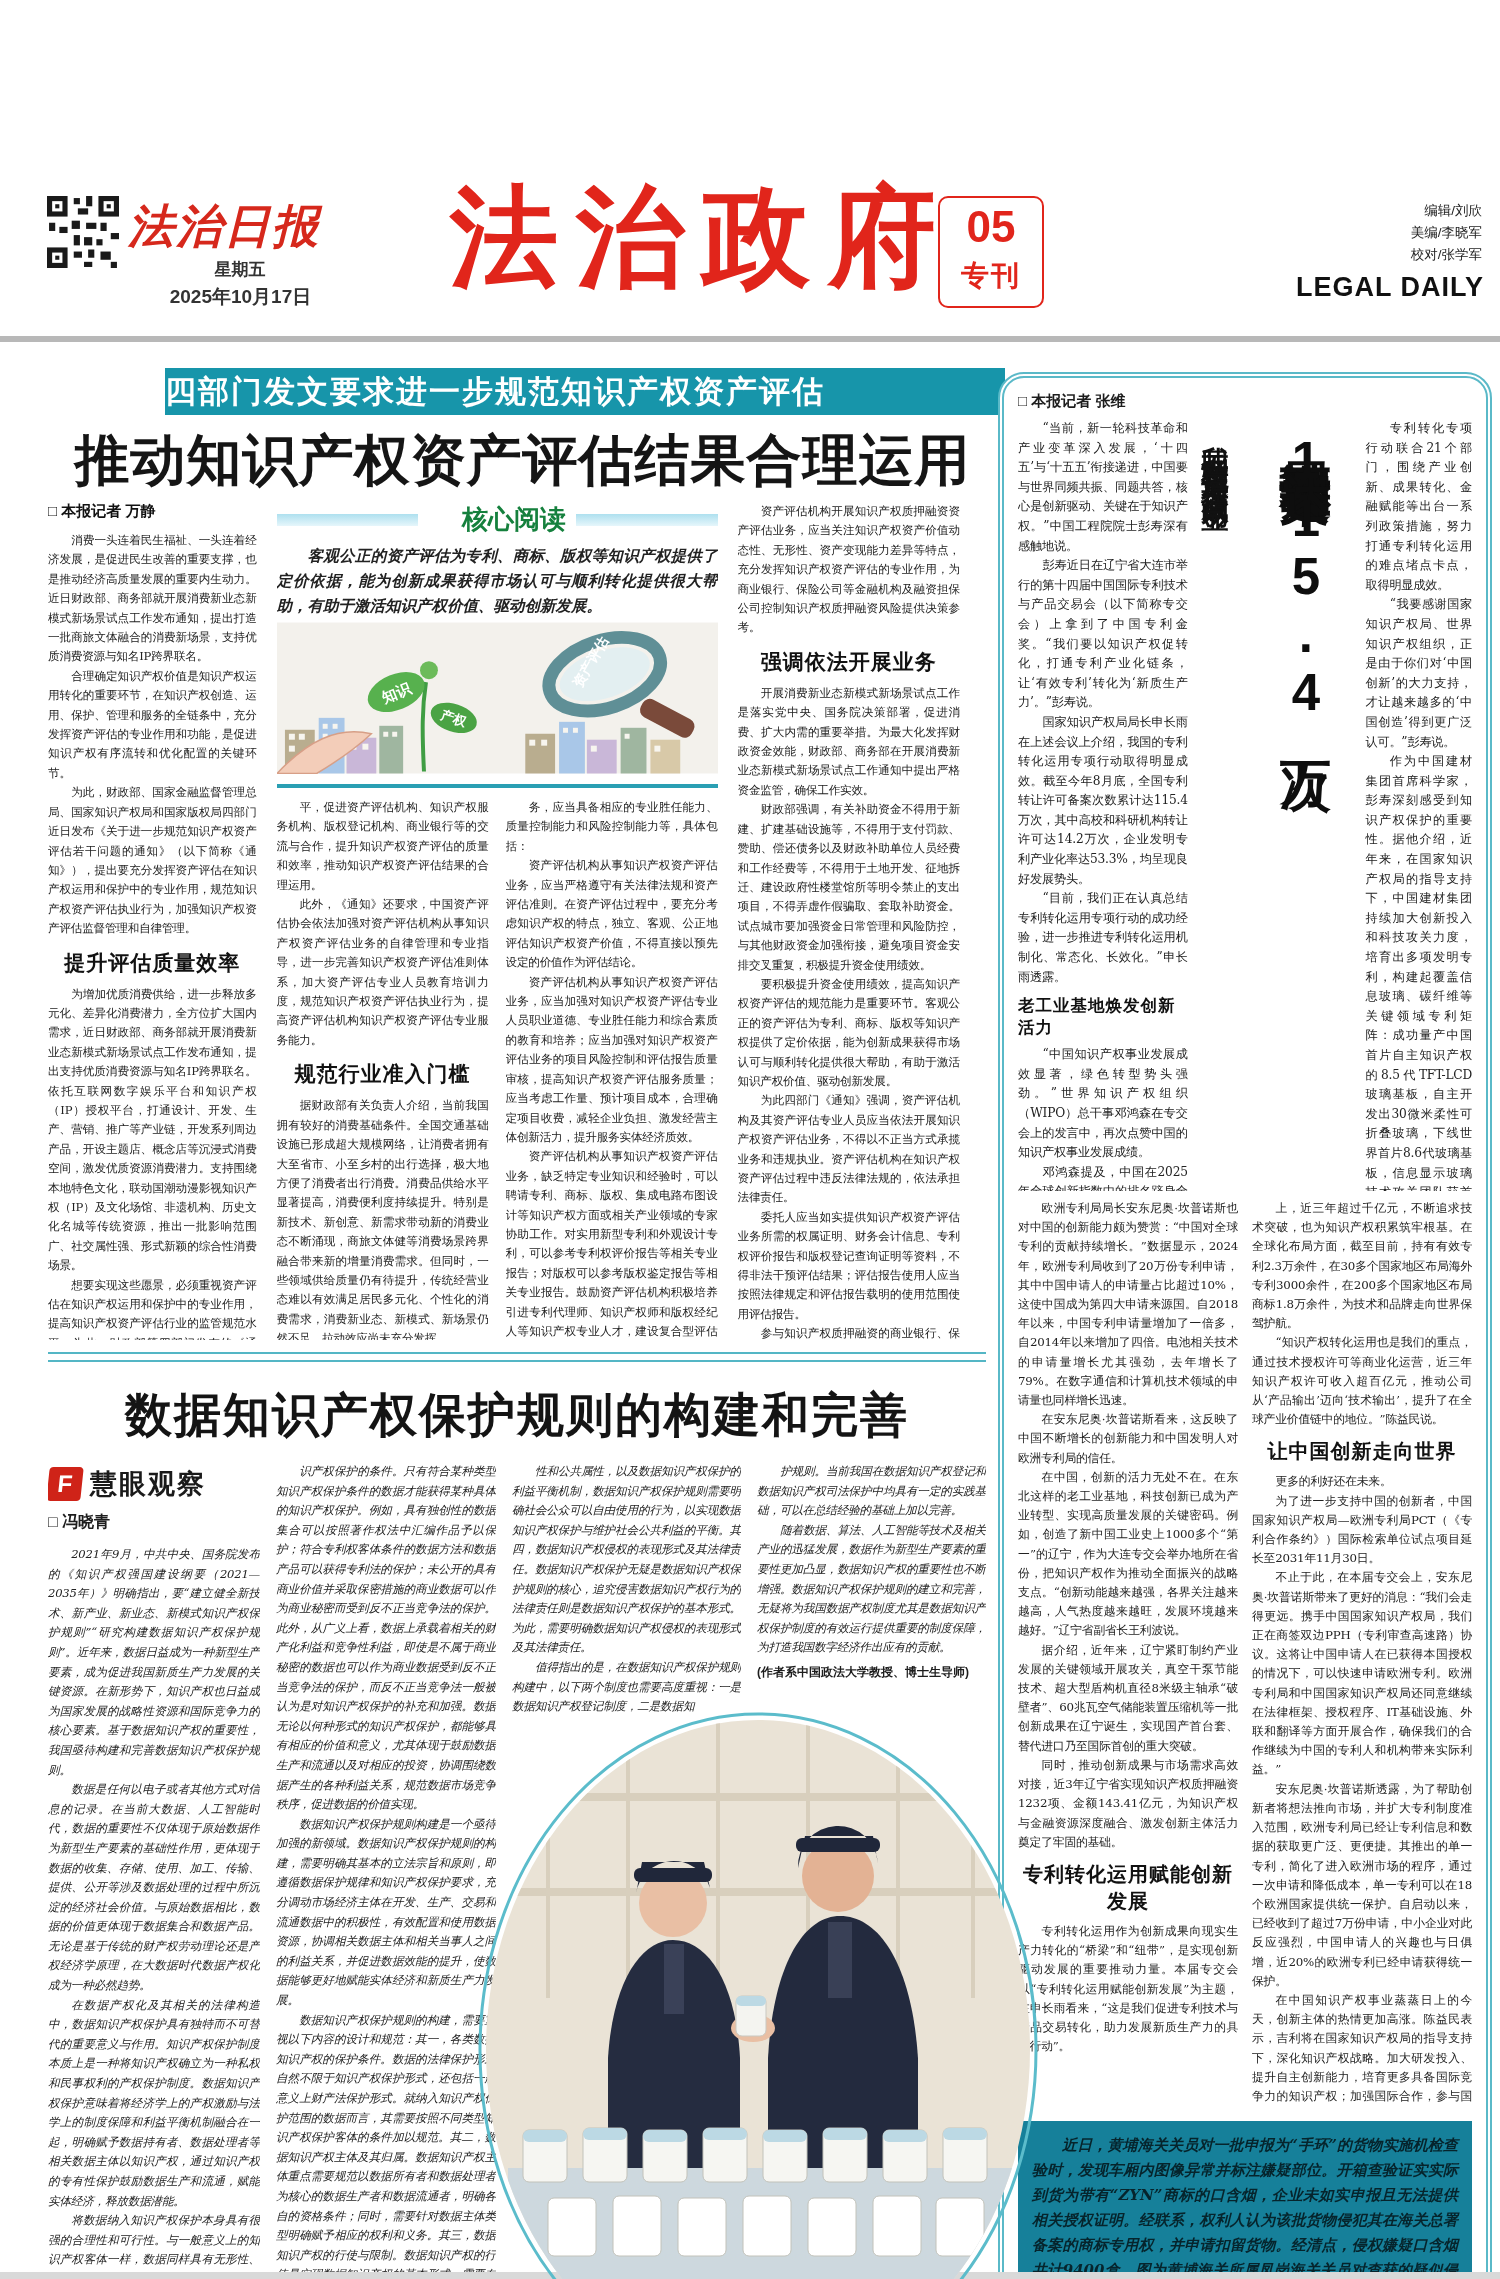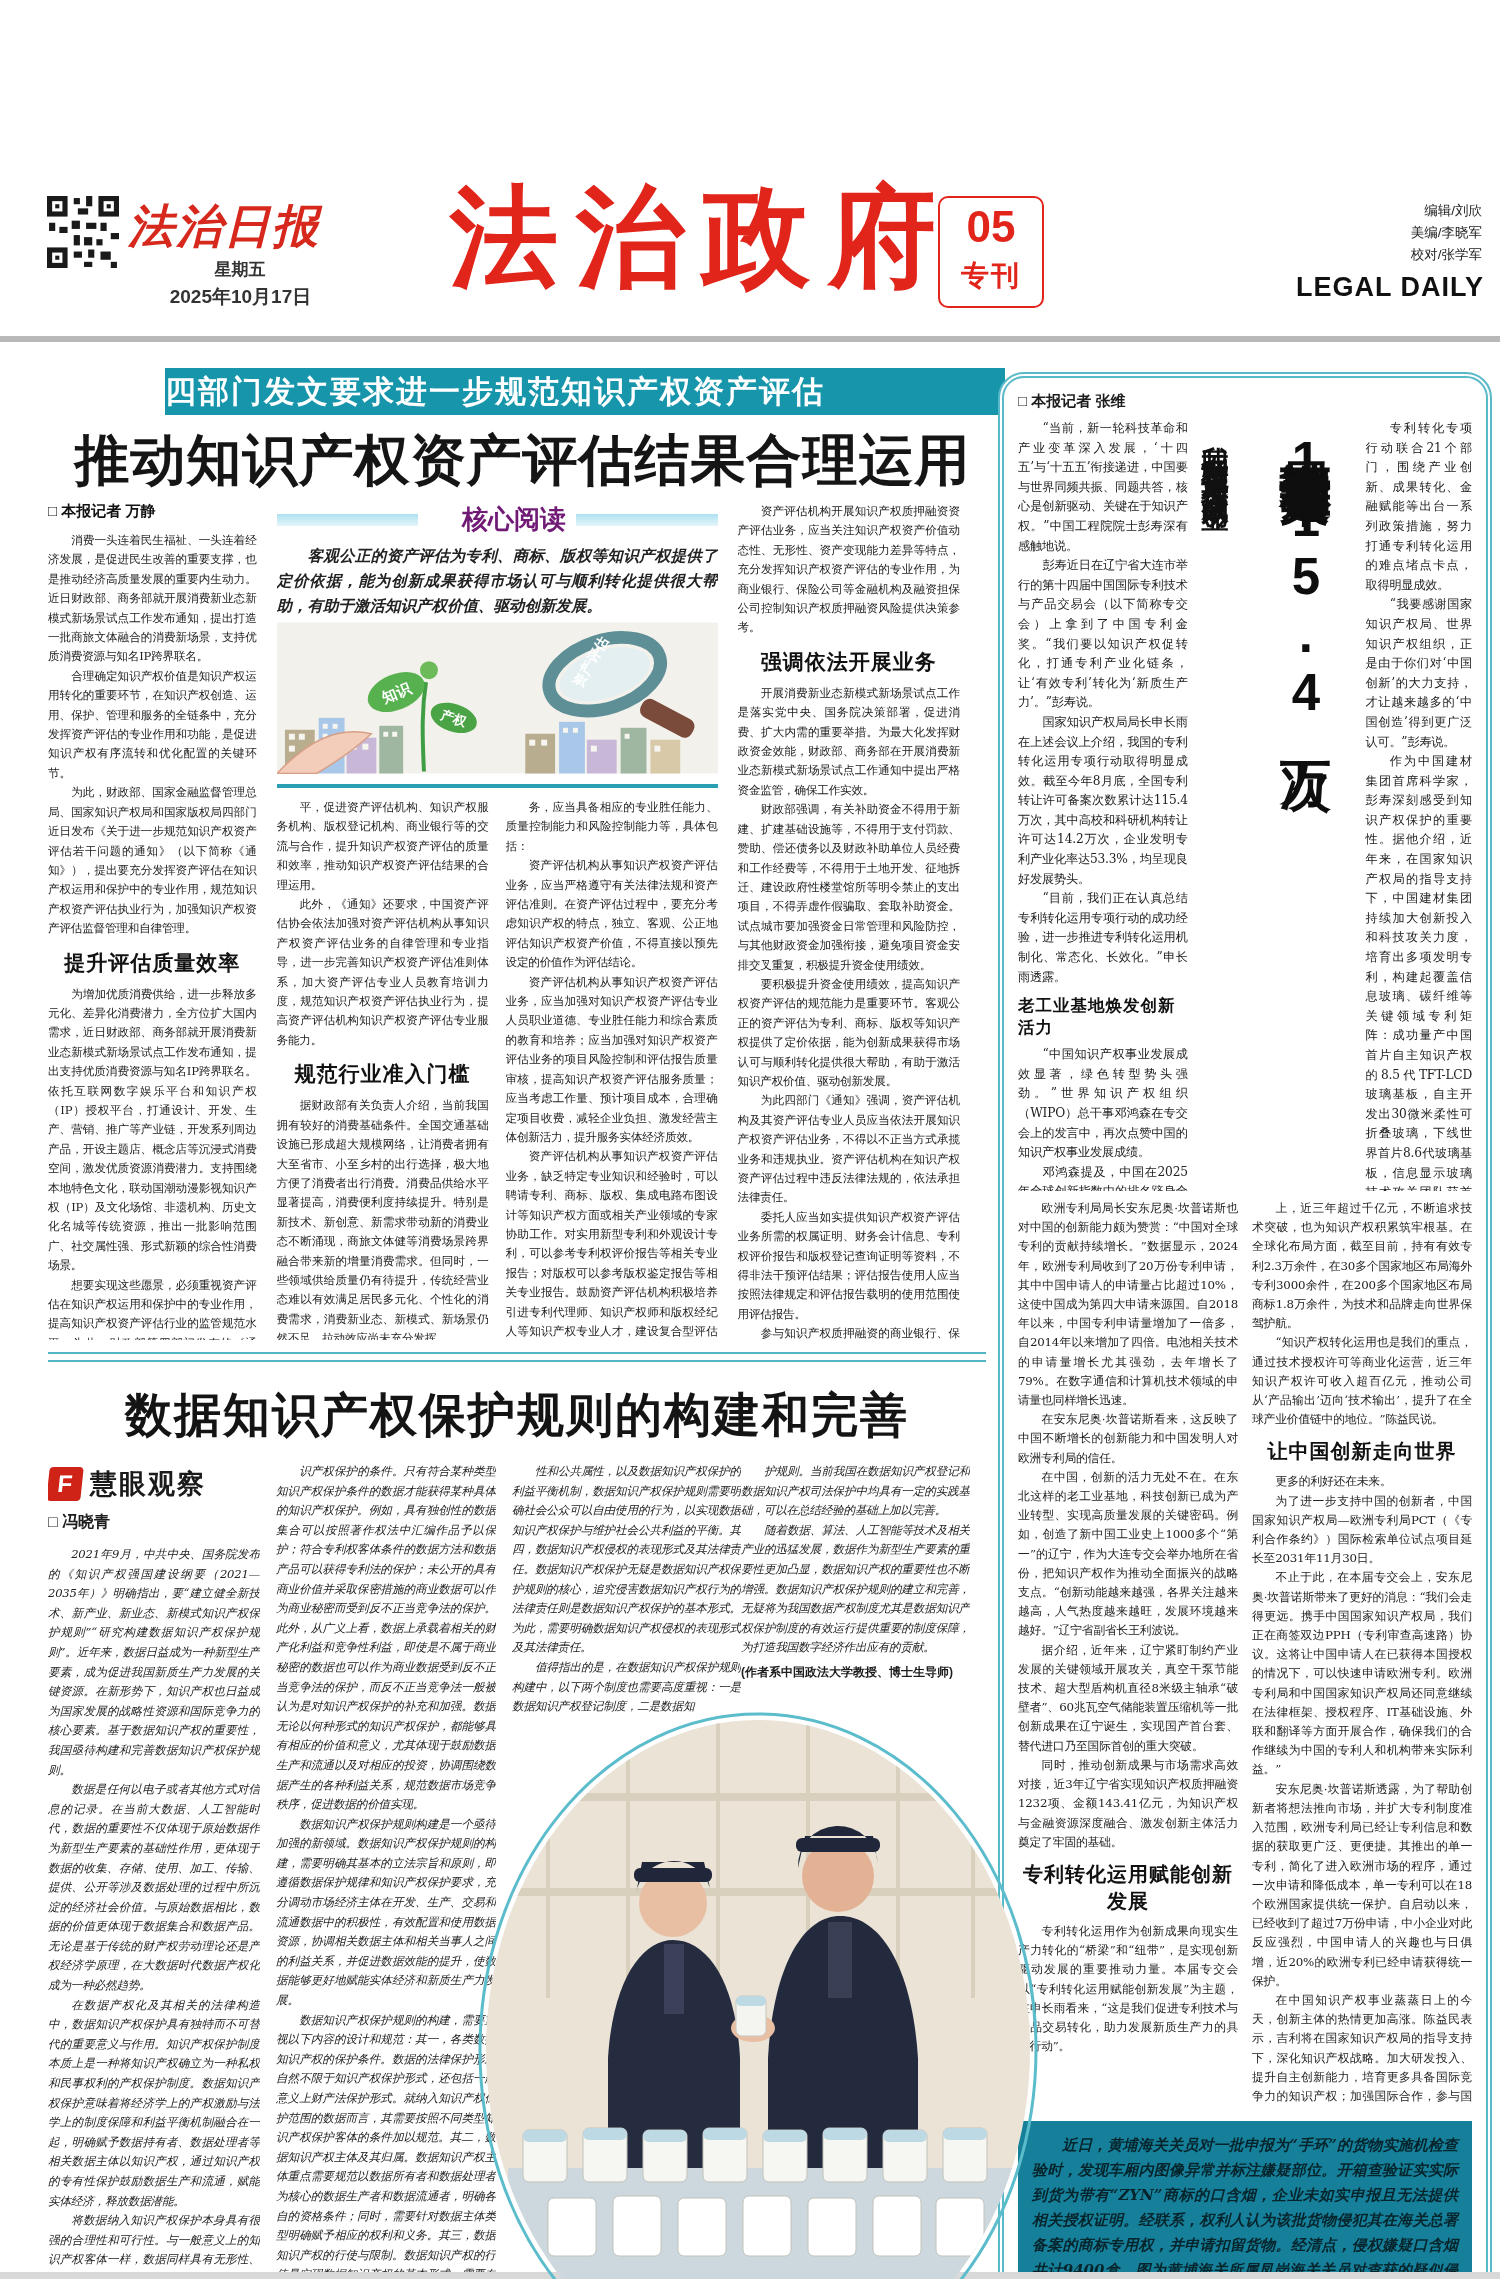--- a/index.html
+++ b/index.html
@@ -48,21 +48,21 @@
             margin-bottom:10px; color:#111; }
   .para { font-size:11.6px; line-height:19.4px; text-align:justify; text-indent:2em;
           letter-spacing:-0.2px; color:#222; }
   .subhead { font-family:"Liberation Sans",sans-serif; font-weight:bold; font-size:21px;
              text-align:center; color:#111; margin:10px 0 8px; letter-spacing:1px; }
 
   
   .core-box { width:100%; }
   .core-title-row { display:flex; align-items:center; gap:10px; margin-bottom:6px; }
   .core-bar { flex:1; height:12px; background:linear-gradient(to bottom,#aee0ef,#e6f6fb); }
-  .core-title { font-family:"Liberation Sans",sans-serif; font-weight:bold; font-size:26px; color:#701a75;margin-left:34px; }
+  .core-title { font-family:"Liberation Sans",sans-serif; font-weight:bold; font-size:26px; color:#15803d;margin-left:34px; }
   .core-text { font-size:15.5px; line-height:25px; font-style:italic; text-align:justify;
                text-indent:2em; color:#222; font-weight:bold; }
   .core-illo { width:100%; height:152px; margin-top:4px; }
   .mid-divider { height:4px; background:#2a9fb3; margin:6px 0 10px; }
   .mid-cols { flex:1; display:flex; gap:17px; overflow:hidden; }
   .mid-cols > div { width:213px; overflow:hidden; }
 
   
   .right-box { position:absolute; left:998px; top:372px; width:494px; height:1964px;
                border:6px double #5ab9c8; border-radius:26px; padding:12px 14px 14px;
@@ -94,21 +94,21 @@
                  border-top:2px solid #54b6c5; border-bottom:2px solid #54b6c5; }
   .bottom-headline { position:absolute; left:48px; top:1384px; width:938px; text-align:center;
                      font-family:"Liberation Sans",sans-serif; font-weight:bold; font-size:47px;
                      color:#141414; letter-spacing:2px; white-space:nowrap; }
   .bottom-cols { position:absolute; left:48px; top:1462px; width:938px; height:817px;
                  display:flex; gap:16px; }
   .bcol { overflow:hidden; }
   .bcol .para { font-style:italic; font-size:11.6px; line-height:19.6px; }
   .bcol.b1 { width:212px; } .bcol.b2 { width:220px; }
   .b-right { width:474px; }
-  .b34 { display:flex; height:252px; overflow:hidden; }
+  .b34 { display:flex; gap:16px; height:252px; overflow:hidden; }
   .b34 > div { width:229px; overflow:hidden; }
   .col-label { display:flex; align-items:center; gap:8px; margin:4px 0 10px; }
   .col-label .logo { width:34px; height:34px; background:#cf2318; color:#fff; text-align:center;
                      font-family:"Liberation Sans",sans-serif; font-weight:bold; font-size:24px;
                      line-height:34px; border-radius:4px; transform:skewX(-6deg); }
   .col-label .label-text { font-family:"Liberation Sans",sans-serif; font-weight:bold;
                            font-size:27px; letter-spacing:2px; color:#1a1a1a; }
   .bottom-author { font-family:"Liberation Sans",sans-serif; font-weight:bold; font-size:16px;
                    margin-bottom:12px; }
   .author-note { font-family:"Liberation Sans",sans-serif; font-weight:bold; font-size:12px;

